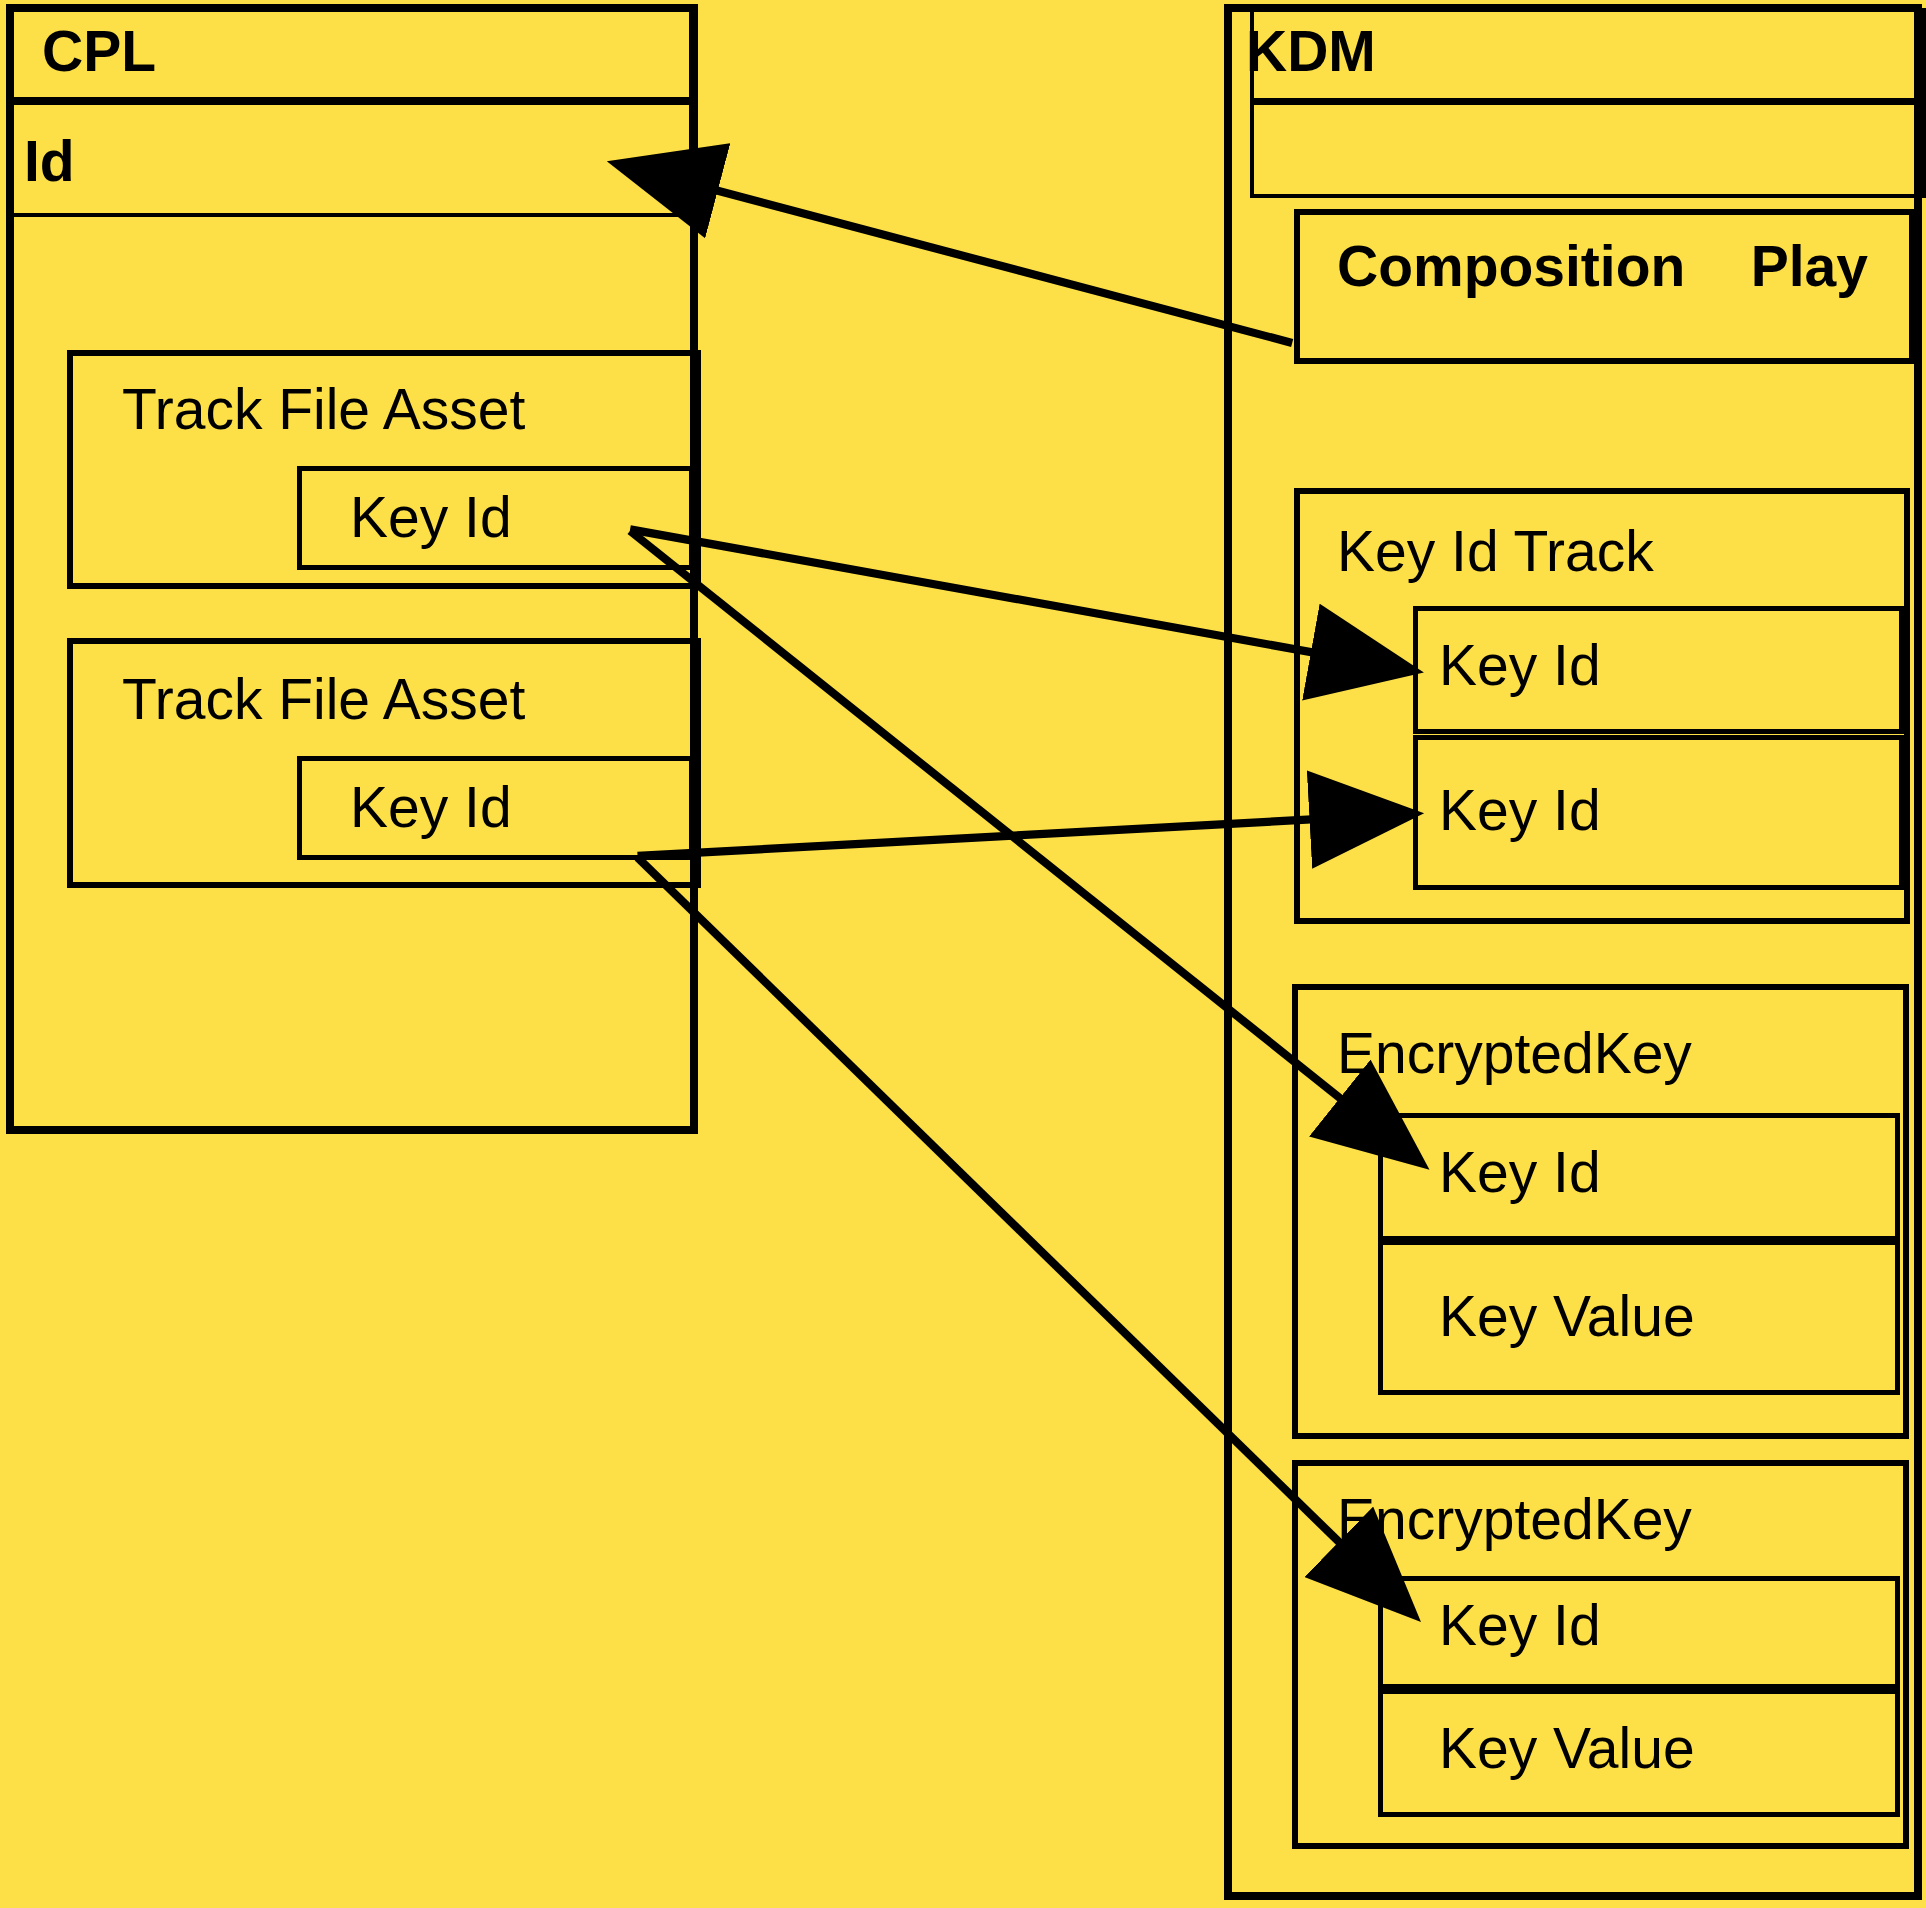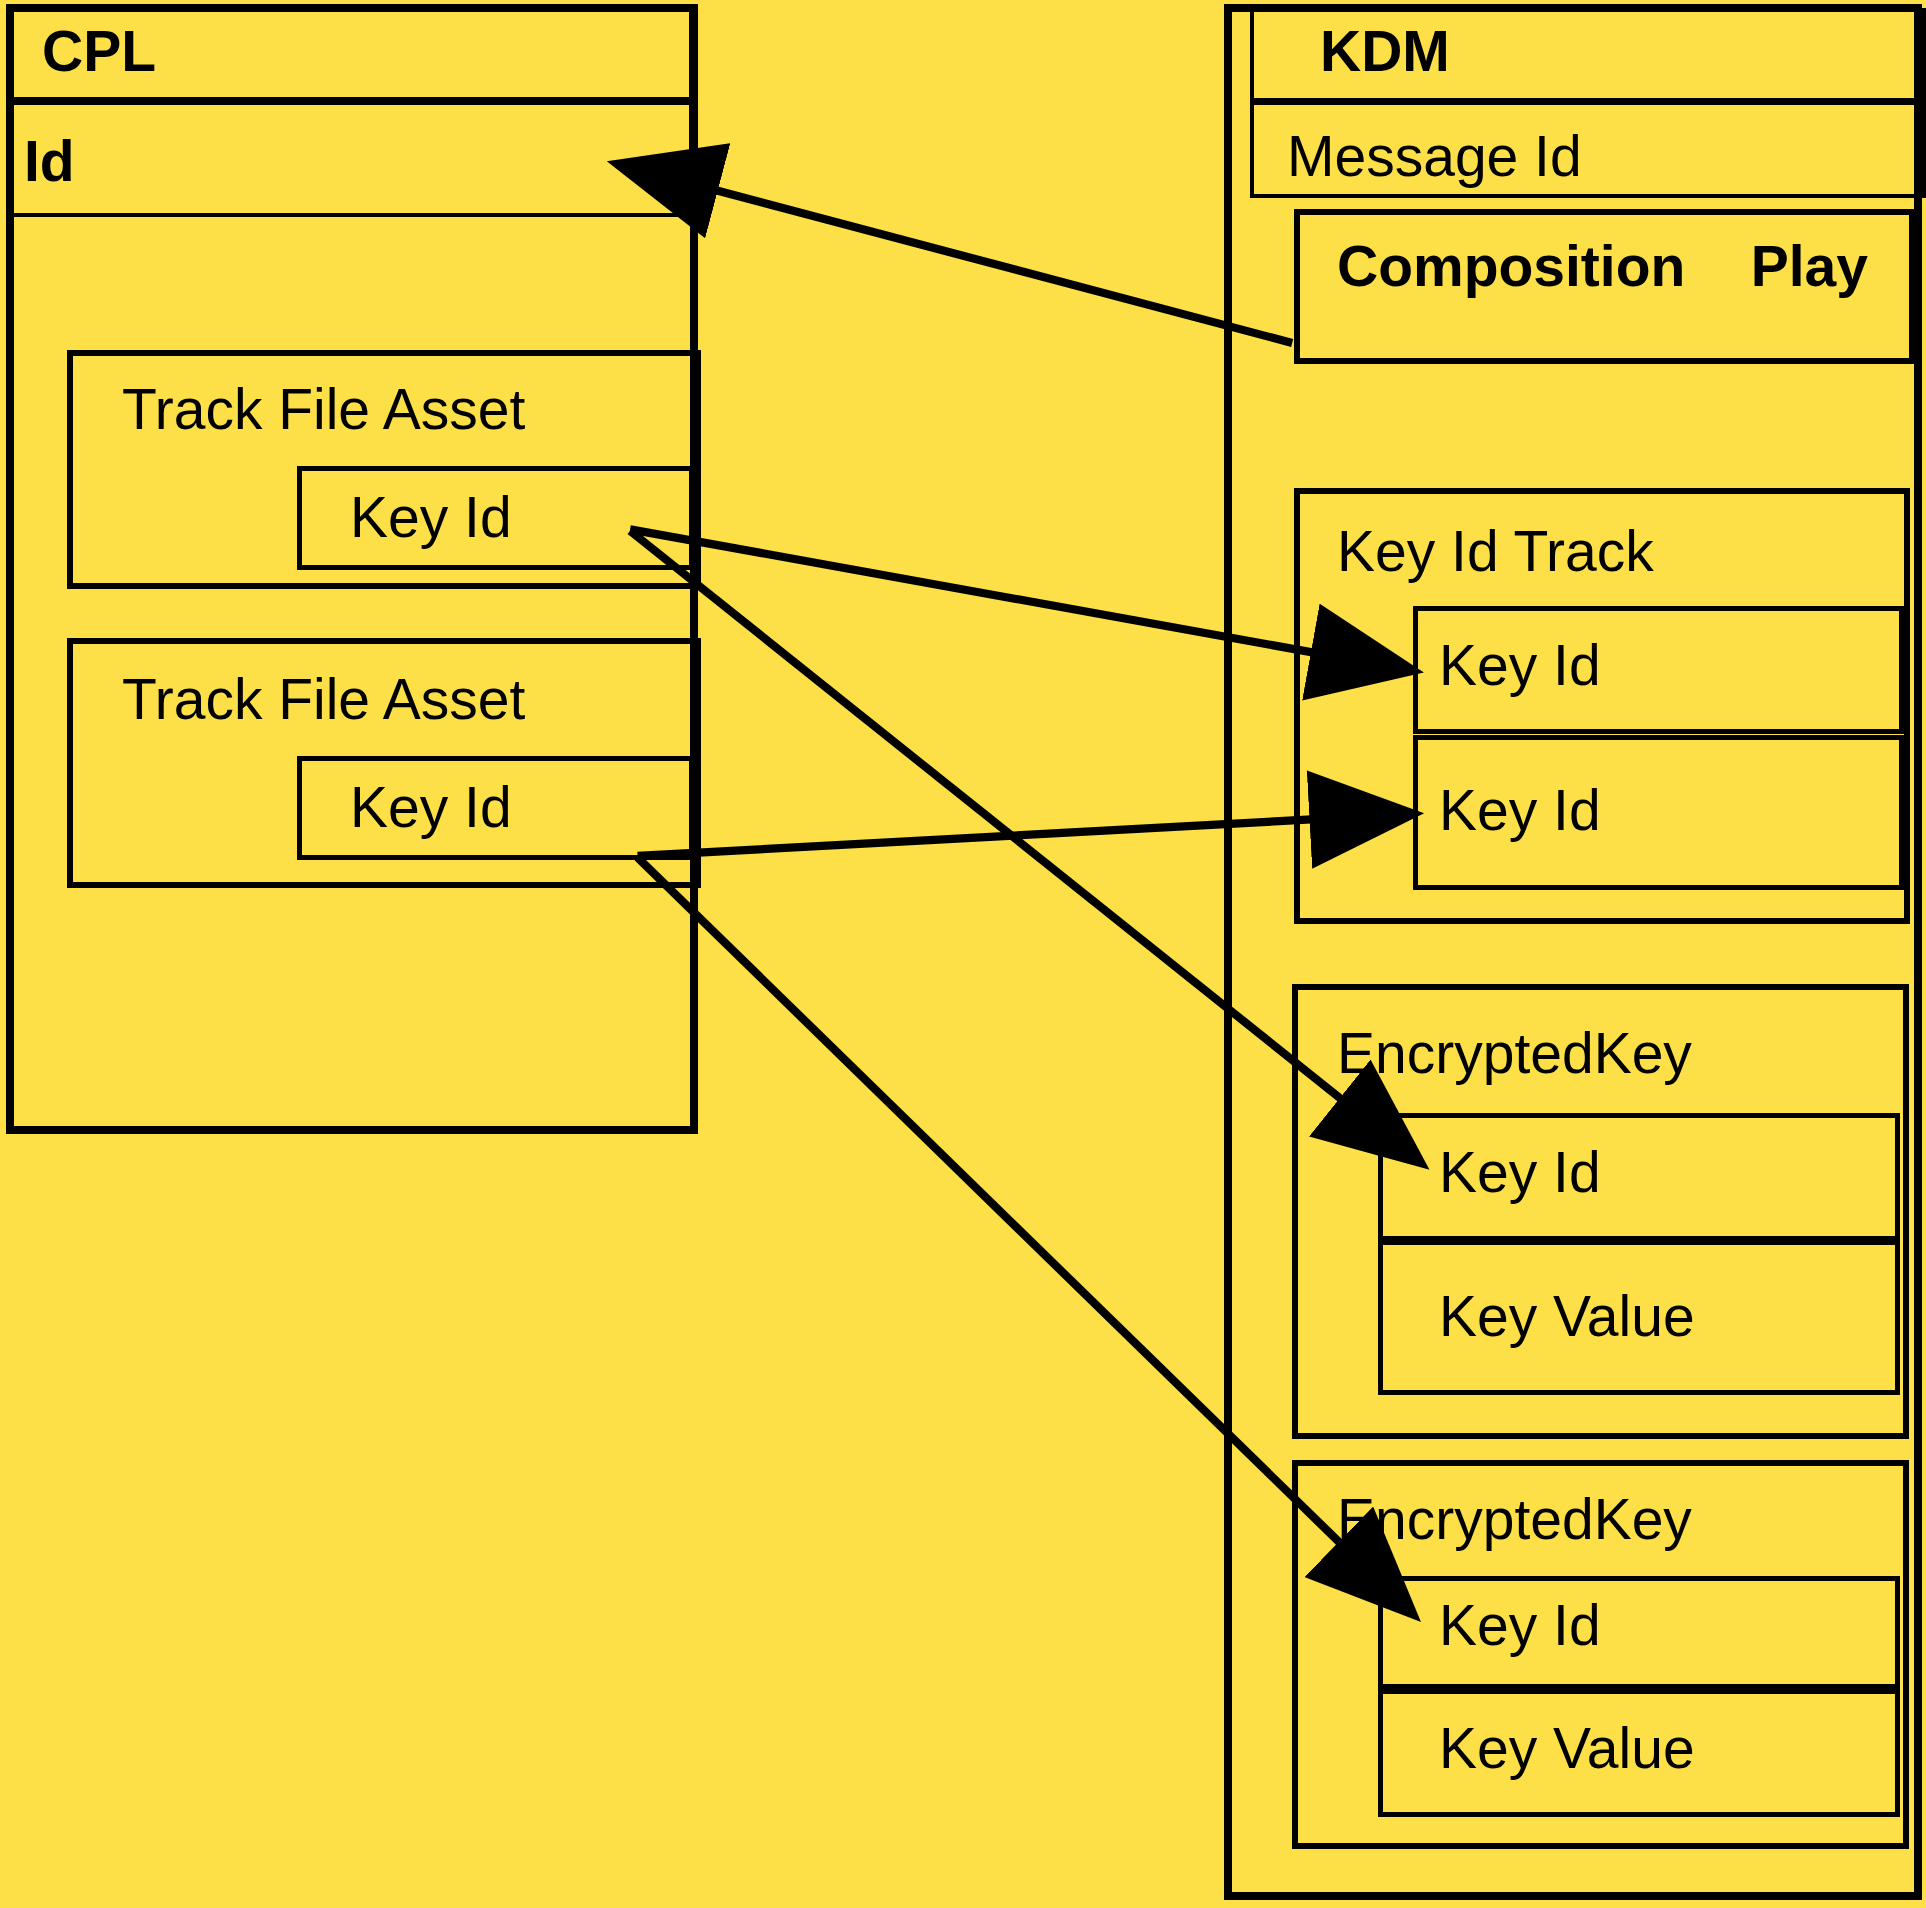--- a/index.html
+++ b/index.html
@@ -38,24 +38,23 @@
   <div class="lbl t-big" style="left:350px;top:488px;">Key Id</div>
 
   <div class="bx mid" style="left:67px;top:638px;width:634px;height:250px;"></div>
   <div class="lbl t-big" style="left:122px;top:670px;">Track File Asset</div>
   <div class="bx inner" style="left:297px;top:756px;width:397px;height:104px;"></div>
   <div class="lbl t-big" style="left:350px;top:778px;">Key Id</div>
 
   <div class="bx outer" style="left:1224px;top:3.7px;width:698px;height:1896px;"></div>
 
   <div class="bx row" style="left:1250px;top:7.5px;width:676px;height:94px;"></div>
-  <div class="lbl t-bold" style="left:1320px;top:22.4px;">KDM</div>
+  <div class="lbl t-bold" style="left:1246px;top:22.4px;">KDM</div>
 
   <div class="bx row" style="left:1250px;top:101px;width:676px;height:97px;"></div>
-  <div class="lbl t-big" style="left:1287px;top:127px;">Message Id</div>
 
   <div class="bx mid" style="left:1294px;top:209px;width:621px;height:155px;"></div>
   <div class="justified" style="left:1337px;top:235px;width:531px;">
     <span>Composition    Play</span>
   </div>
 
   <div class="bx mid" style="left:1294px;top:488px;width:616px;height:436px;"></div>
   <div class="lbl t-big" style="left:1337px;top:522px;">Key Id Track</div>
   <div class="bx inner" style="left:1413px;top:606px;width:491px;height:128px;"></div>
   <div class="lbl t-big" style="left:1439px;top:636px;">Key Id</div>

